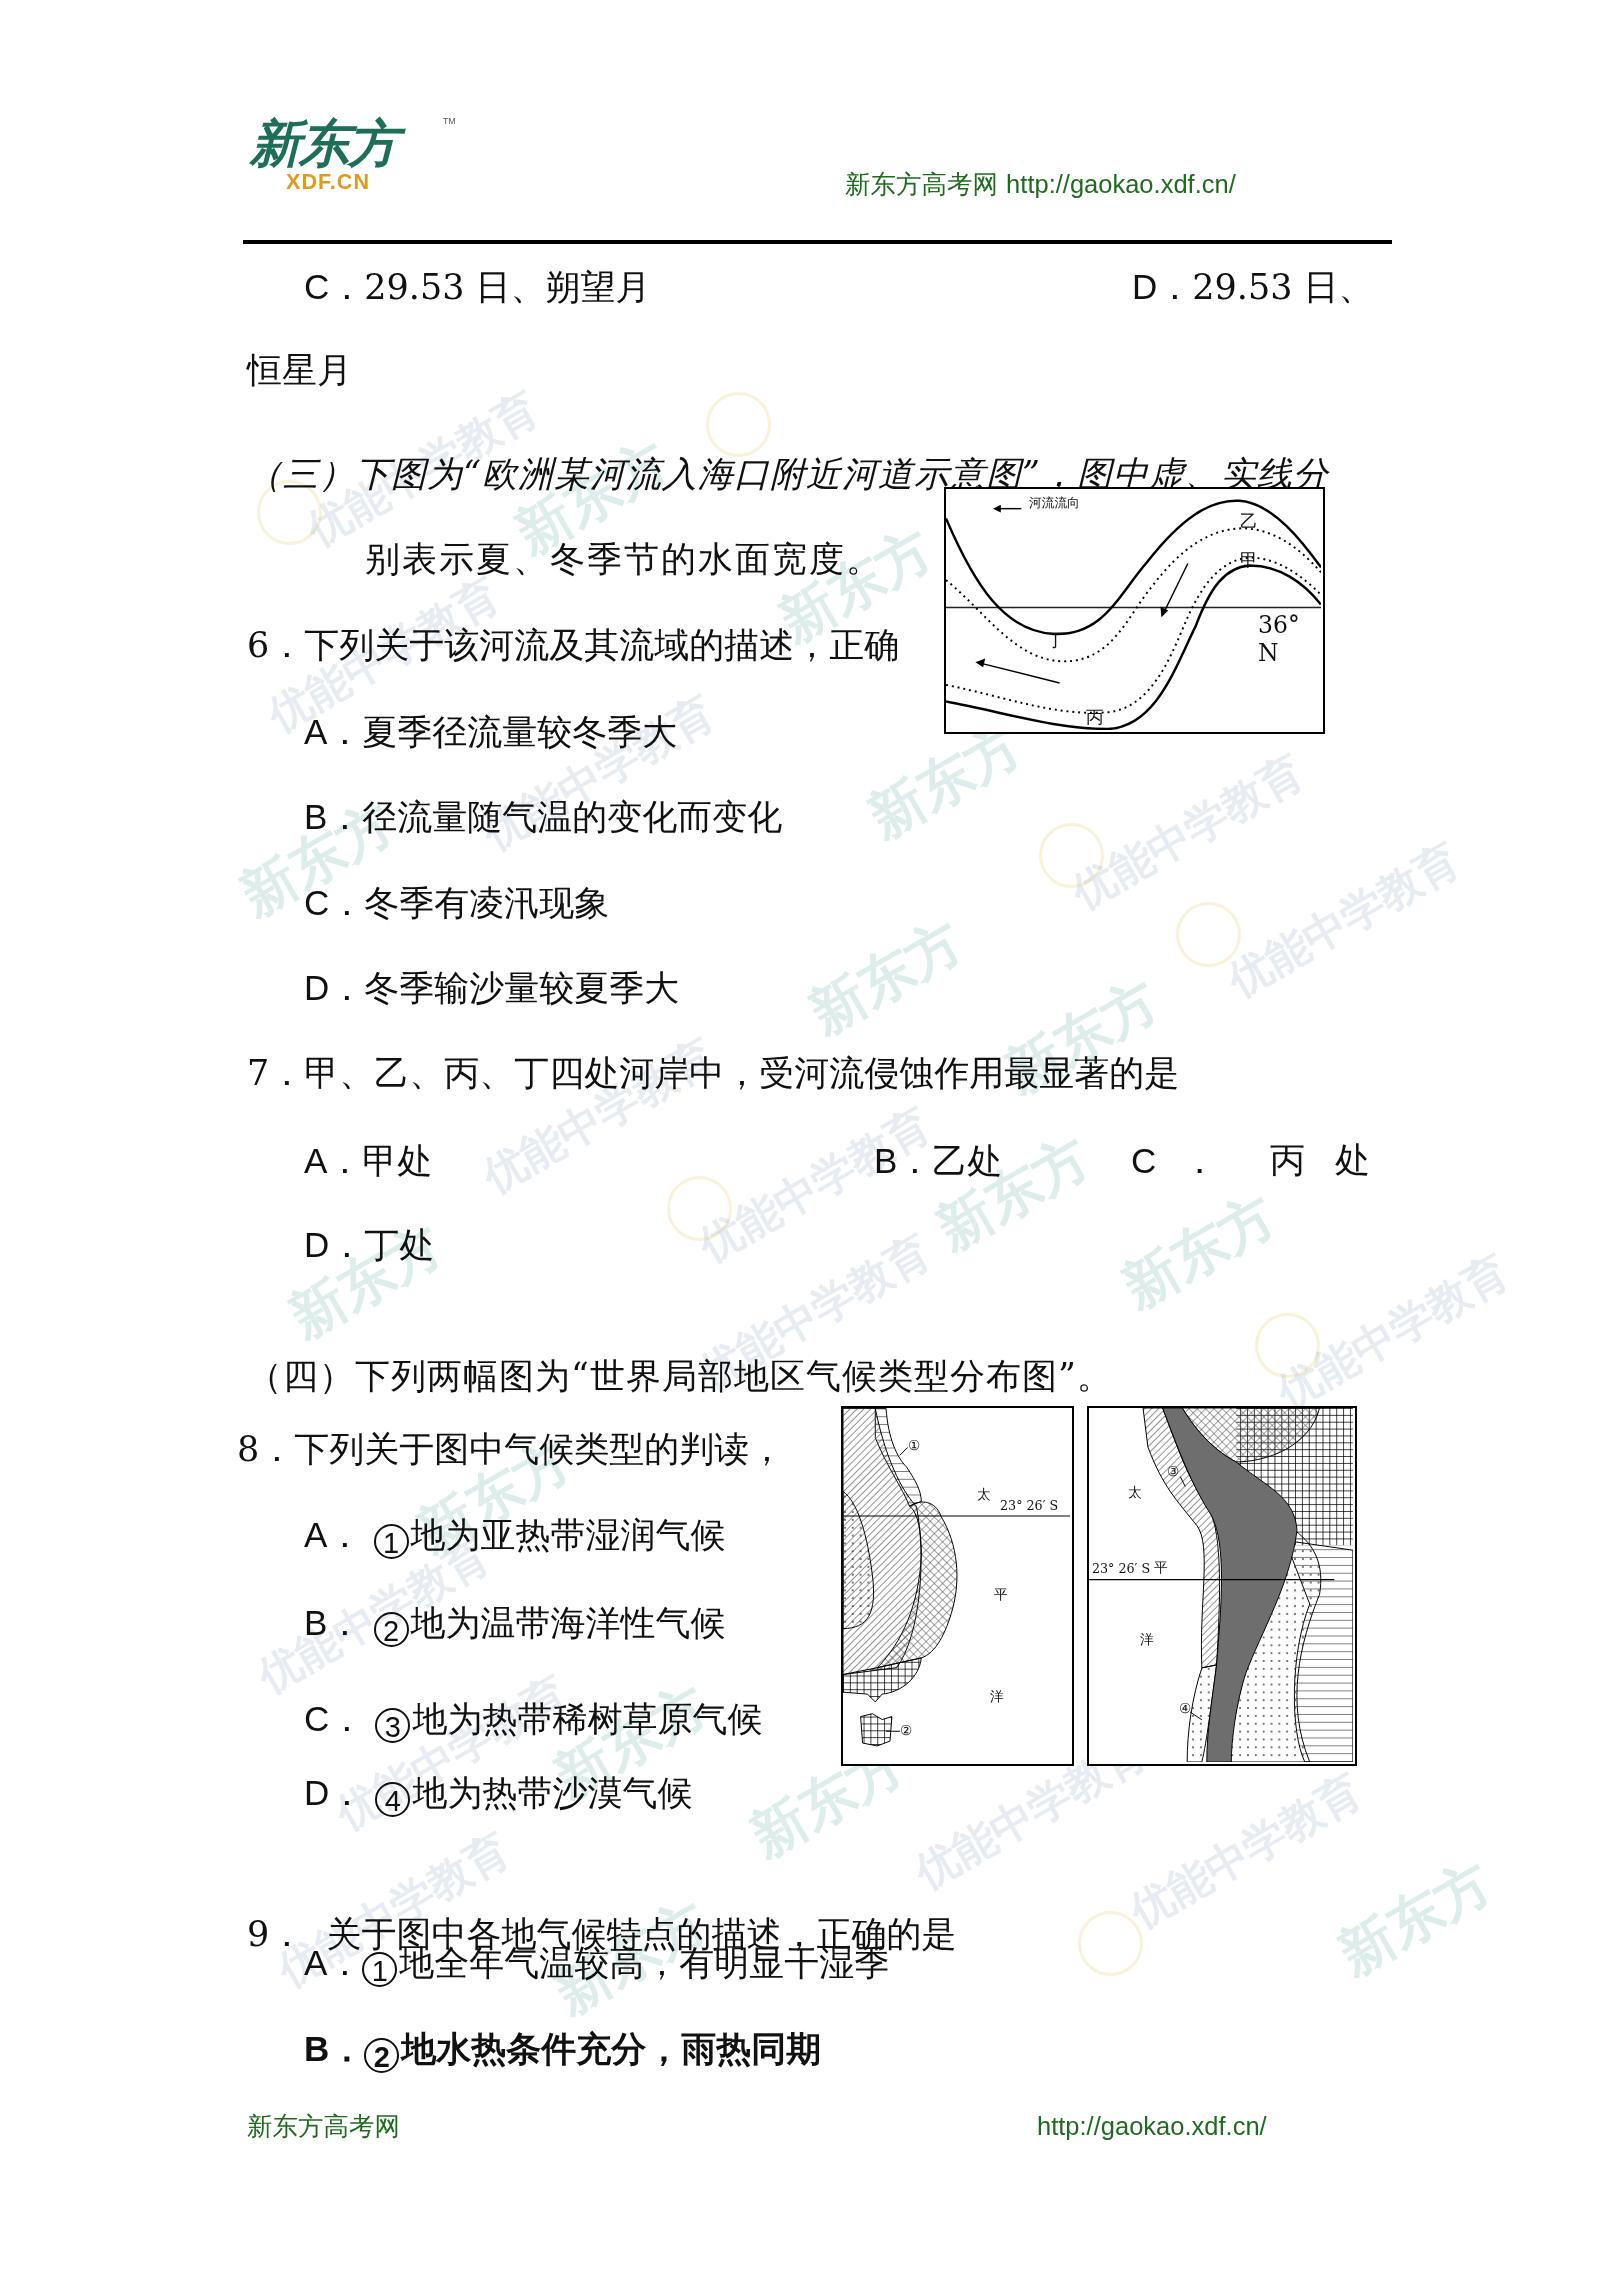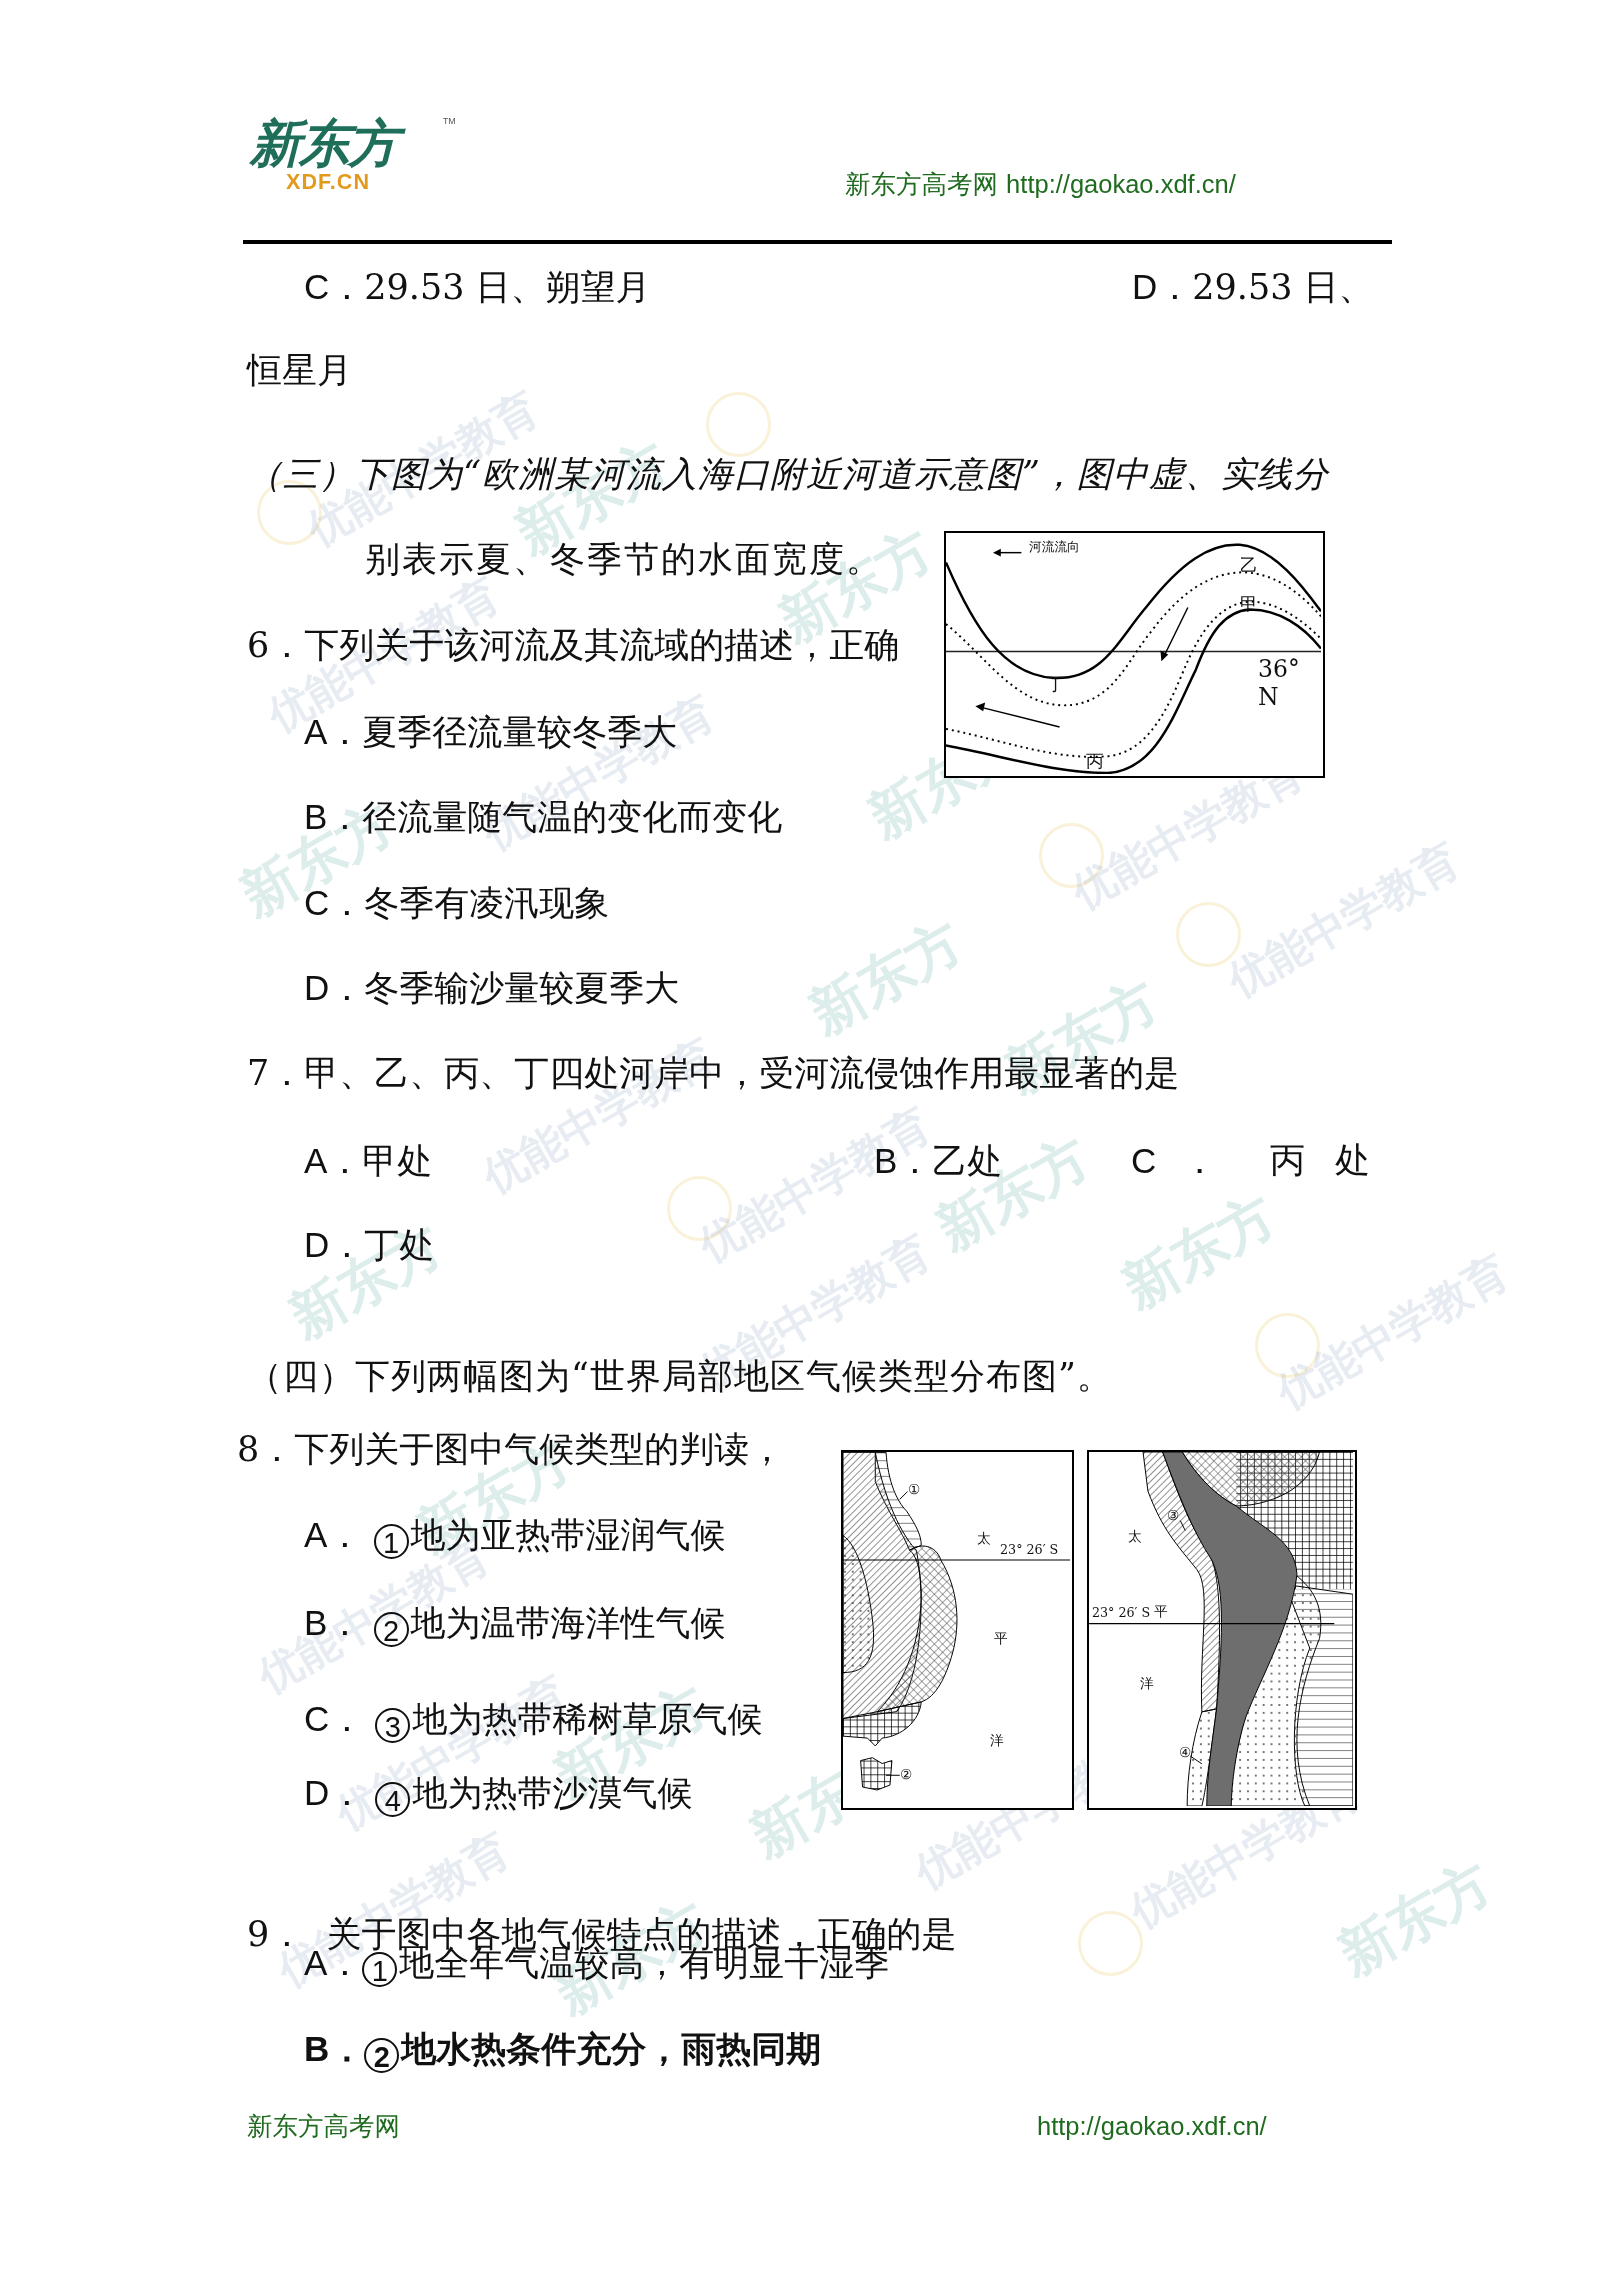--- a/index.html
+++ b/index.html
@@ -10,21 +10,21 @@
   .green{color:#1f6b1f;}
   .wm{position:absolute;font-family:"DejaVu Sans",sans-serif;font-weight:bold;transform:rotate(-30deg);white-space:nowrap;pointer-events:none;}
   .wm1{color:rgba(120,150,190,0.18);font-size:43px;}
   .wm2{color:rgba(40,140,130,0.16);font-size:55px;}
   .wmc{position:absolute;width:59px;height:59px;border-radius:50%;border:3.9px solid rgba(230,190,80,0.22);pointer-events:none;}
   .logo-cn{position:absolute;left:250px;top:110px;font-family:"DejaVu Sans",sans-serif;font-weight:bold;font-size:51px;color:#1e6e5a;letter-spacing:-2px;font-style:italic;}
   .logo-en{position:absolute;left:286px;top:169px;font-family:"Liberation Sans",sans-serif;font-weight:bold;font-size:21.6px;color:#e39a1c;letter-spacing:1px;}
   .logo-tm{position:absolute;left:443px;top:116px;font-family:"Liberation Sans",sans-serif;font-size:8.8px;color:#555;}
   .hr{position:absolute;left:243px;top:240px;width:1149px;height:3.9px;background:#000;}
   .circ{display:inline-block;width:35px;height:35px;line-height:35px;border:2px solid #111;border-radius:50%;text-align:center;font-family:"Liberation Sans",sans-serif;font-size:29px;vertical-align:-5.9px;margin-right:2px;box-sizing:border-box;}
-  .fig{position:absolute;border:2.9px solid #000;background:#fff;box-sizing:border-box;overflow:hidden;margin-top:44px;}
+  .fig{position:absolute;border:2.9px solid #000;background:#fff;box-sizing:border-box;overflow:hidden;}
 </style>
 </head>
 <body>
 
 <div>
   <div class="wmc" style="left:257px;top:480px;"></div>
   <div class="wm wm1" style="left:294px;top:441px;">优能中学教育</div>
   <div class="wm wm2" style="left:510px;top:461px;">新东方</div>
   <div class="wmc" style="left:706px;top:392px;"></div>
   <div class="wm wm2" style="left:774px;top:549px;">新东方</div>

